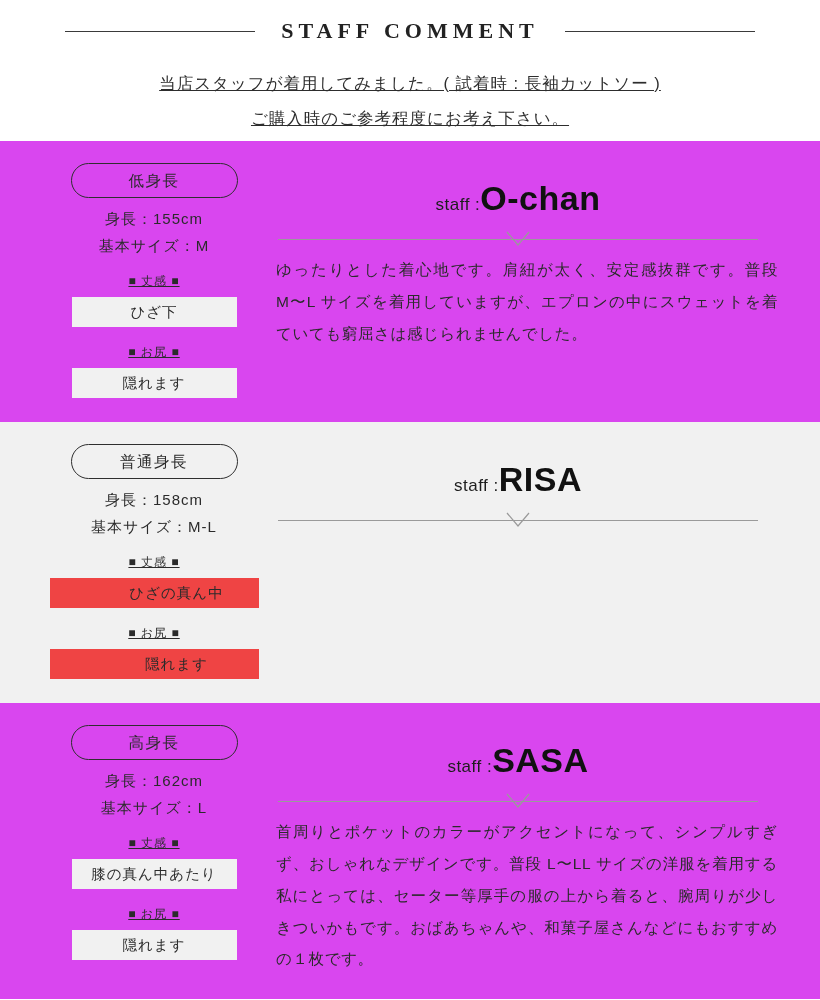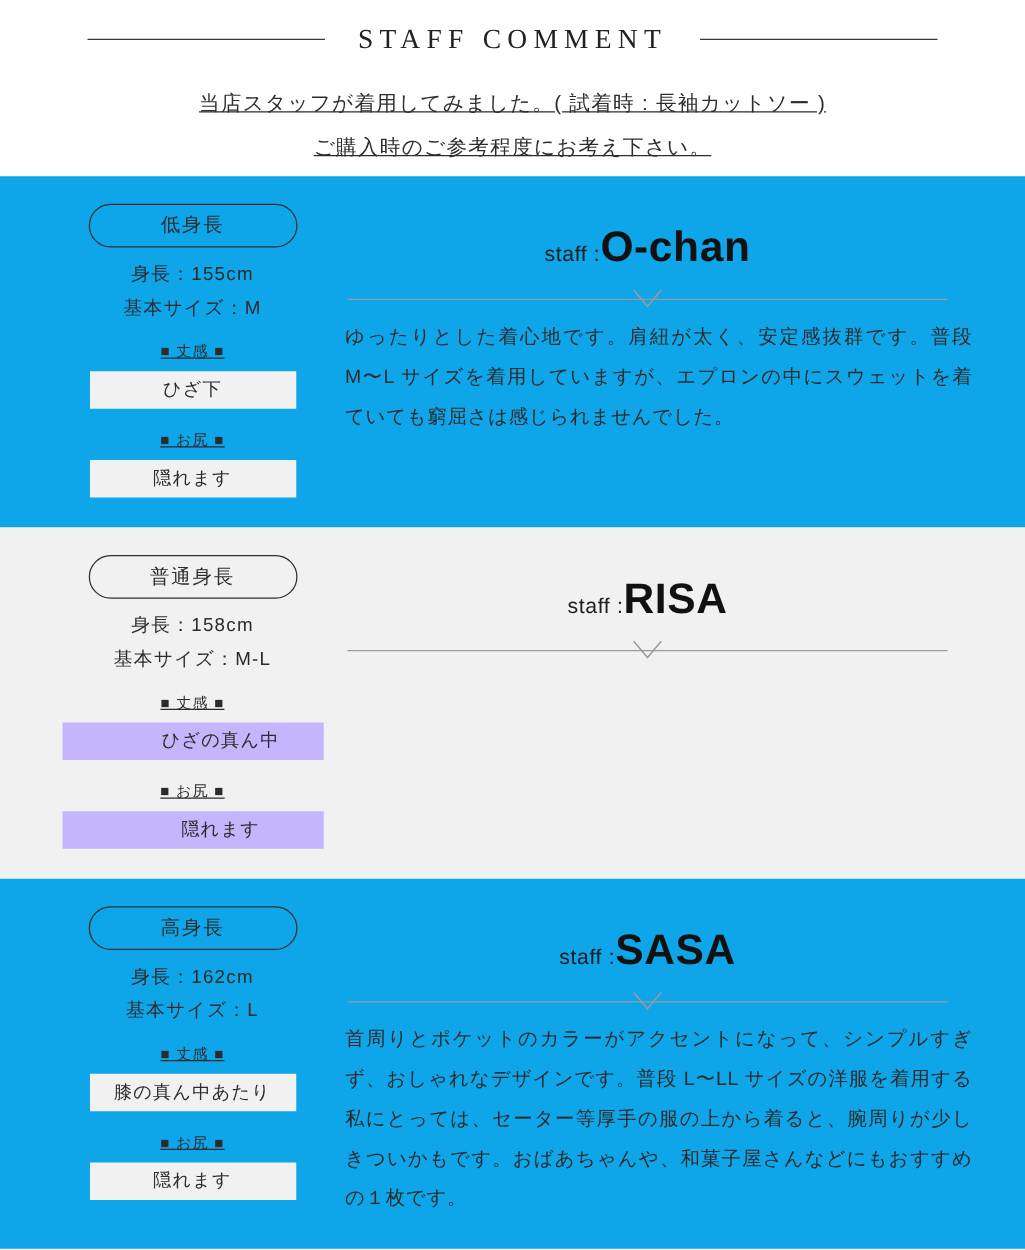--- a/index.html
+++ b/index.html
@@ -18,20 +18,21 @@
     margin: 0 auto;
     position: relative;
   }
 
   
   .header {
     display: flex;
     align-items: center;
     justify-content: center;
     padding: 18px 0 8px 0;
+    font-weight: bold;
   }
   .header .rule {
     height: 1px;
     background: #3a3a3a;
     flex: 0 0 auto;
     width: 190px;
   }
   .header .rule.left { margin-right: 26px; }
   .header .rule.right { margin-left: 26px; }
   .header .title {
@@ -55,21 +56,21 @@
     text-decoration: underline;
   }
 
   
   .section {
     display: flex;
     padding: 22px 0 24px 0;
     box-sizing: border-box;
   }
   .section.shaded { background: #f1f1f1; }
-  .section.plain { background: #0ea5e9; }
+  .section.plain { background: #d946ef; }
 
   .left-col {
     width: 258px;
     flex: 0 0 258px;
     padding-left: 50px;
     box-sizing: border-box;
     text-align: center;
   }
   .pill {
     border: 1px solid #2f2f2f;
@@ -100,21 +101,21 @@
   .value-bar {
     margin: 7px auto 0 auto;
     width: 165px;
     height: 30px;
     line-height: 30px;
     font-size: 14.5px;
     letter-spacing: 1px;
     color: #2b2b2b;
   }
   .section.plain .value-bar { background: #f1f1f1; }
-  .section.shaded .value-bar { background: #c4b5fd; padding-left: 44px; }
+  .section.shaded .value-bar { background: #ef4444; padding-left: 44px; }
 
   
   .right-col {
     flex: 1 1 auto;
     padding-right: 42px;
     box-sizing: border-box;
   }
   .staff-name {
     text-align: center;
     padding-top: 16px;

